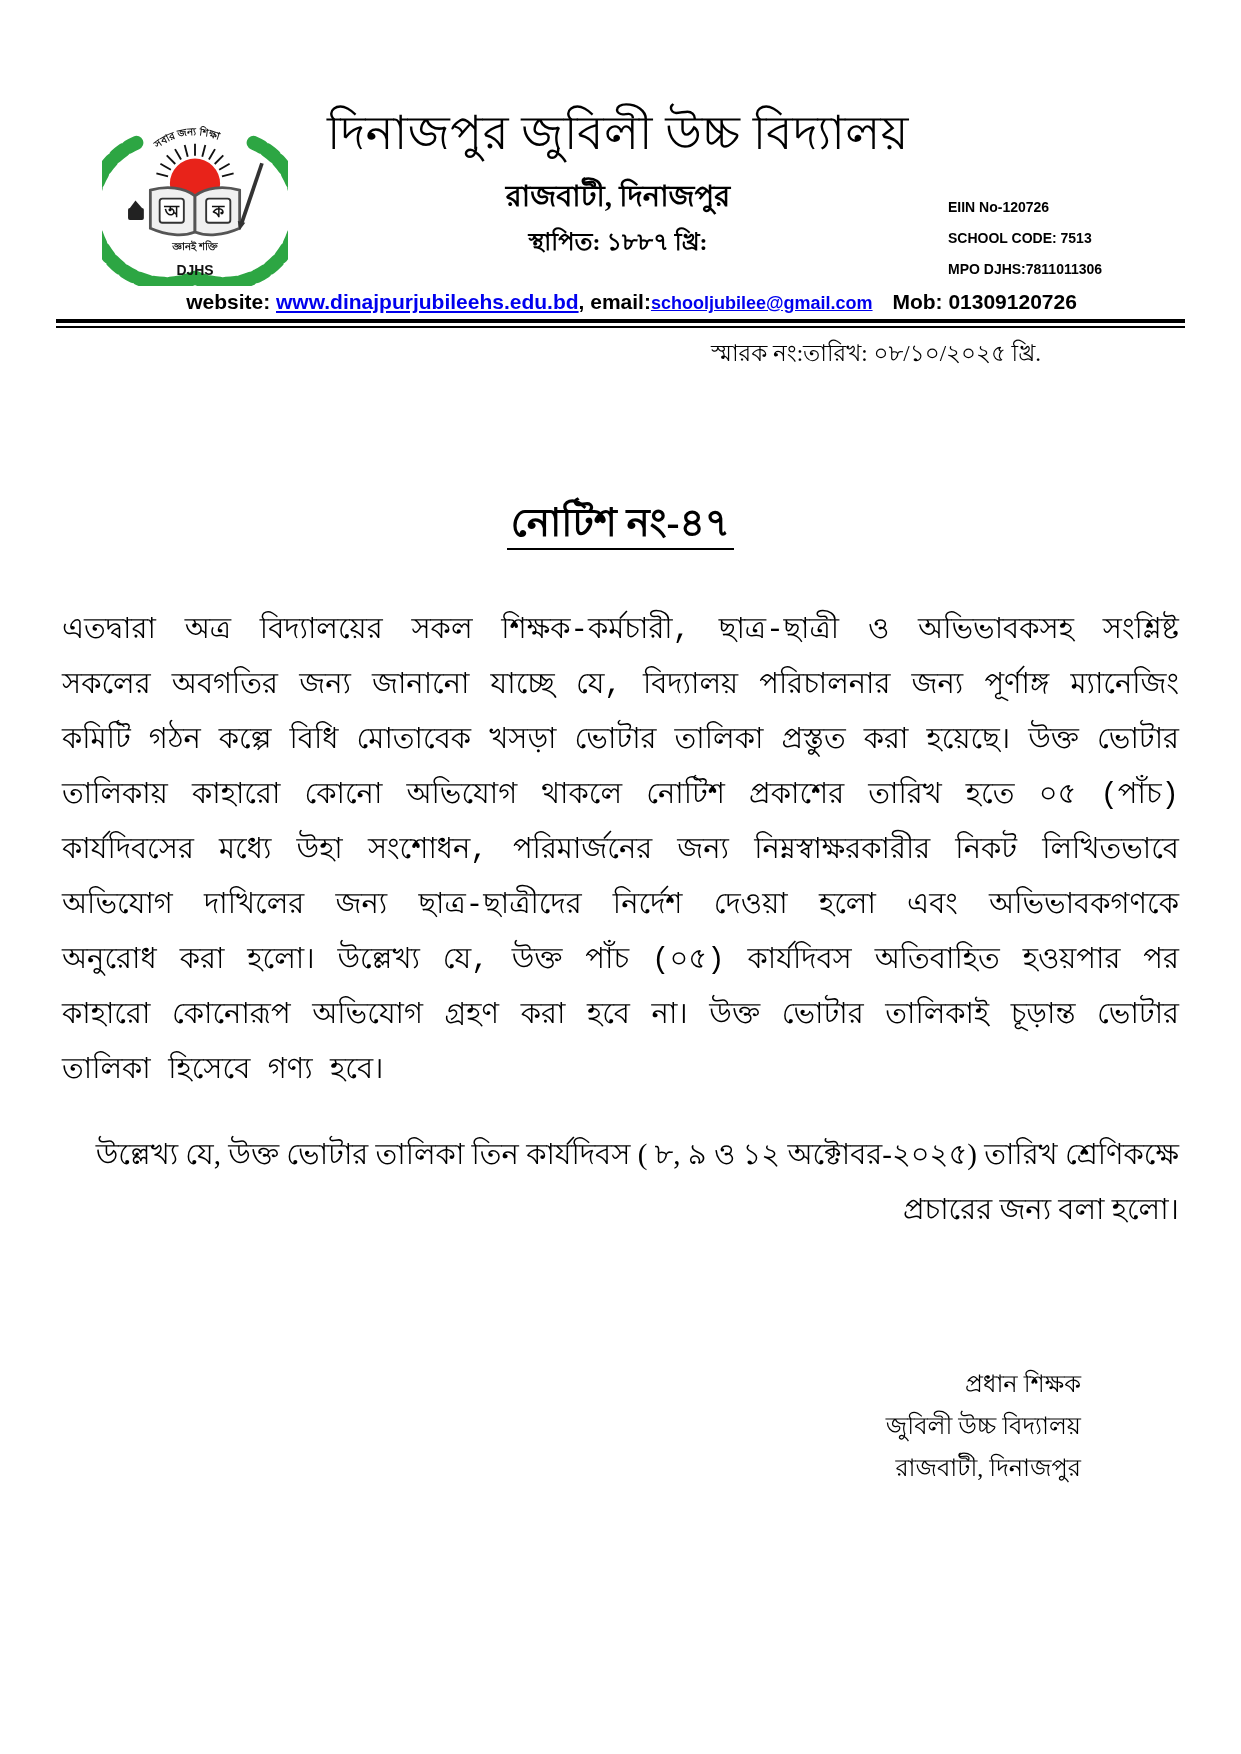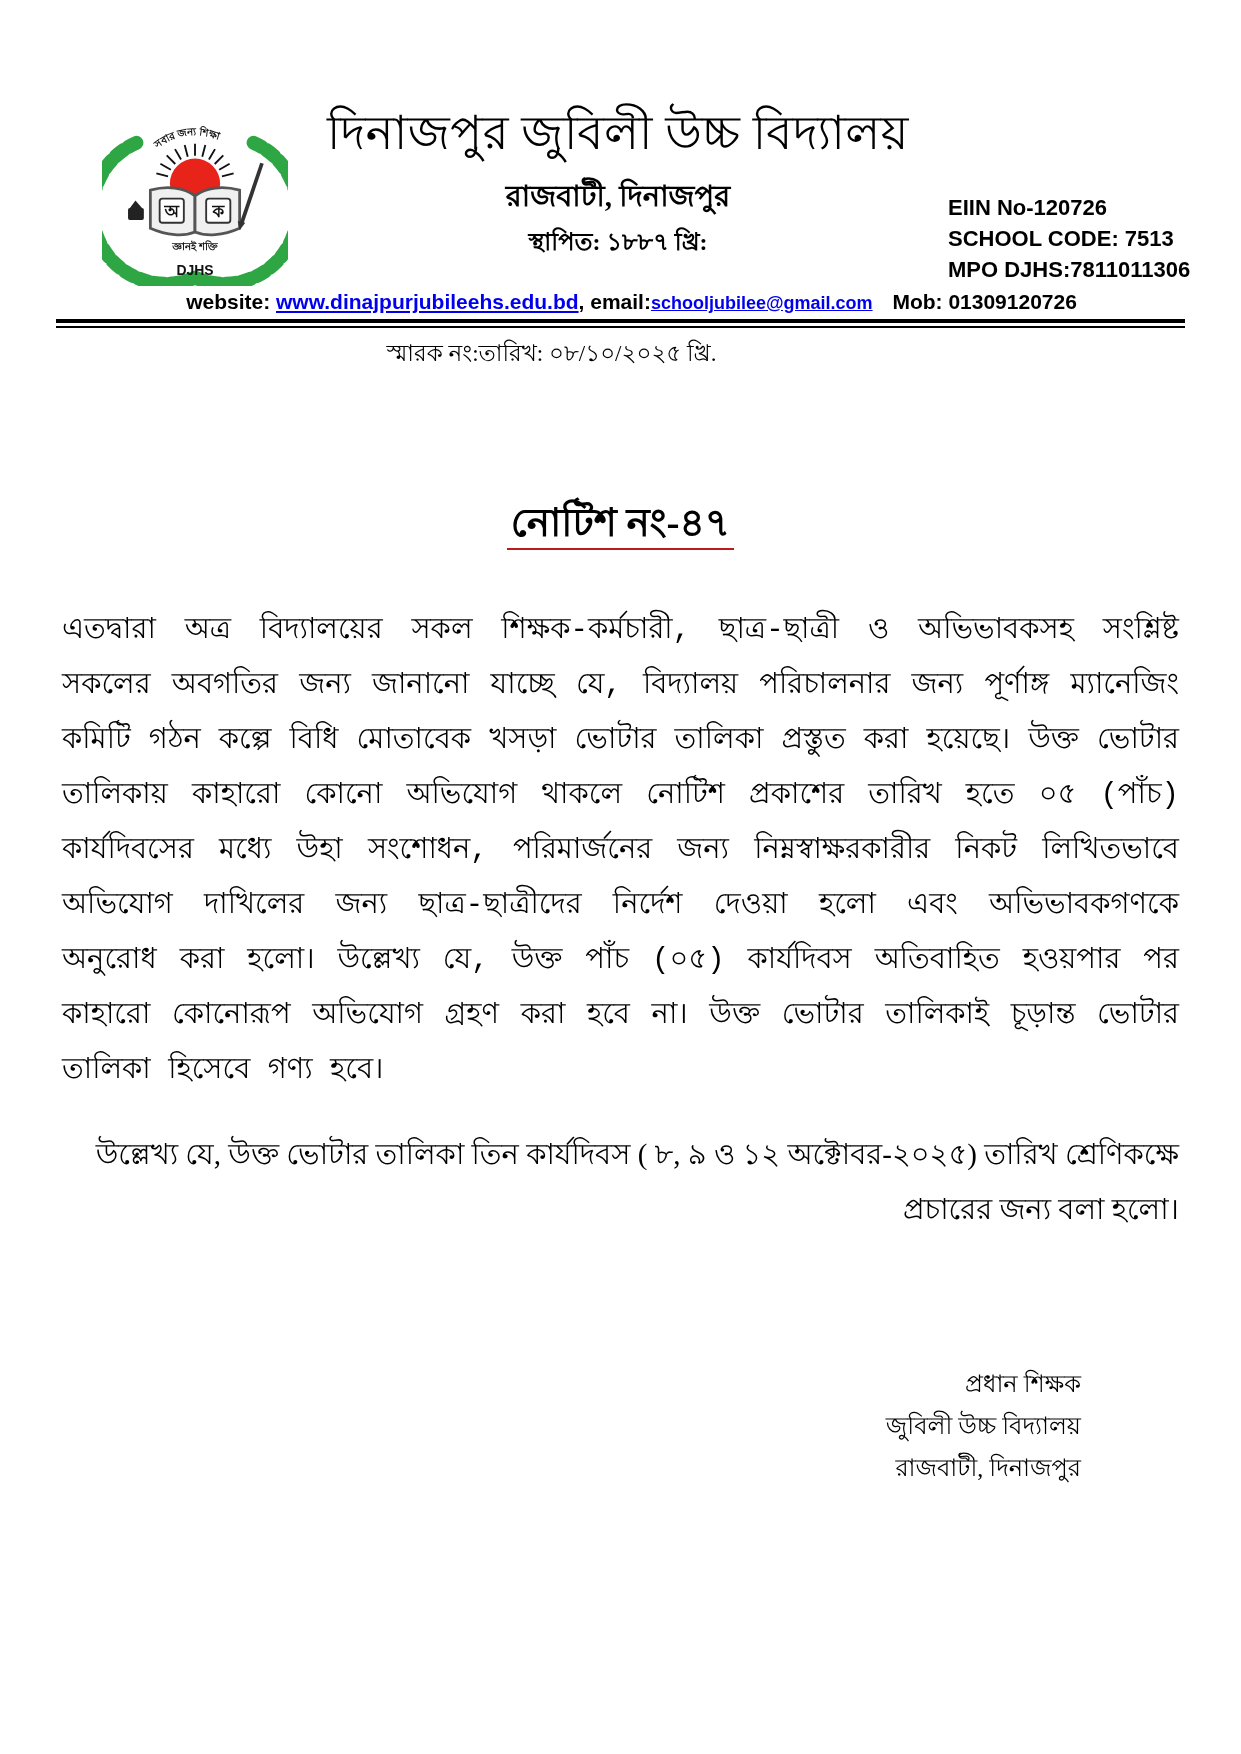--- a/index.html
+++ b/index.html
@@ -13,46 +13,46 @@
   .header { display:flex; padding:100px 58px 0 102px; }
   .logo-box { width:186px; height:186px; flex:0 0 auto; }
   .logo-box svg { width:100%; height:100%; }
   .header-center { flex:1; text-align:center; padding-top:4px; }
   .school-name { font-size:47px; font-weight:normal; line-height:1.25; letter-spacing:0.5px;text-align:center; }
   .school-address { font-size:29px; font-weight:bold; margin-top:10px; }
   .school-established { font-size:24px; font-weight:bold; margin-top:1px; }
   .header-codes {
     width:235px; flex:0 0 auto; padding-top:92px;
     font-family:"Liberation Sans", sans-serif; font-weight:bold;
-    font-size:22px; line-height:31px; white-space:nowrap;
+    font-size:14px; line-height:31px; white-space:nowrap;
   }
   
   .contact-line {
     text-align:center; margin-top:4px;
     font-family:"Liberation Sans", sans-serif; font-weight:bold;
     font-size:21px; white-space:nowrap;margin-left:22px;
   }
   .contact-line .lbl { color:#000; }
   .contact-line a.link { color:#0000ee; text-decoration:underline; cursor:pointer; }
   .contact-line .email-link { font-size:18px; }
   .contact-line .mob { margin-left:14px; }
   .double-rule {
     margin:5px 56px 0 56px; height:3px;
     border-top:4px solid #000; border-bottom:2px solid #000;
   }
   
   .meta-row {
-    display:flex; justify-content:center;
+    display:flex; justify-content:flex-end;
     padding:7px 200px 0 62px; font-size:23px;
   }
   
   .notice-title { text-align:center; margin-top:118px; }
   .notice-title span {
     font-size:39px; font-weight:bold;
-    border-bottom:2px solid #b91c1c; padding:0 4px 4px 4px;
+    border-bottom:2px solid #000000; padding:0 4px 4px 4px;
   }
   
   .body-wrap { padding:0 62px; }
   .para1 {
     margin-top:46px; font-size:29px; line-height:55px;
     text-align:justify; text-justify:inter-word;font-family:Liberation Mono, monospace;
   }
   .para2 { margin-top:13px; font-size:29px; line-height:55px; text-align:right; }
   
   .signature {

